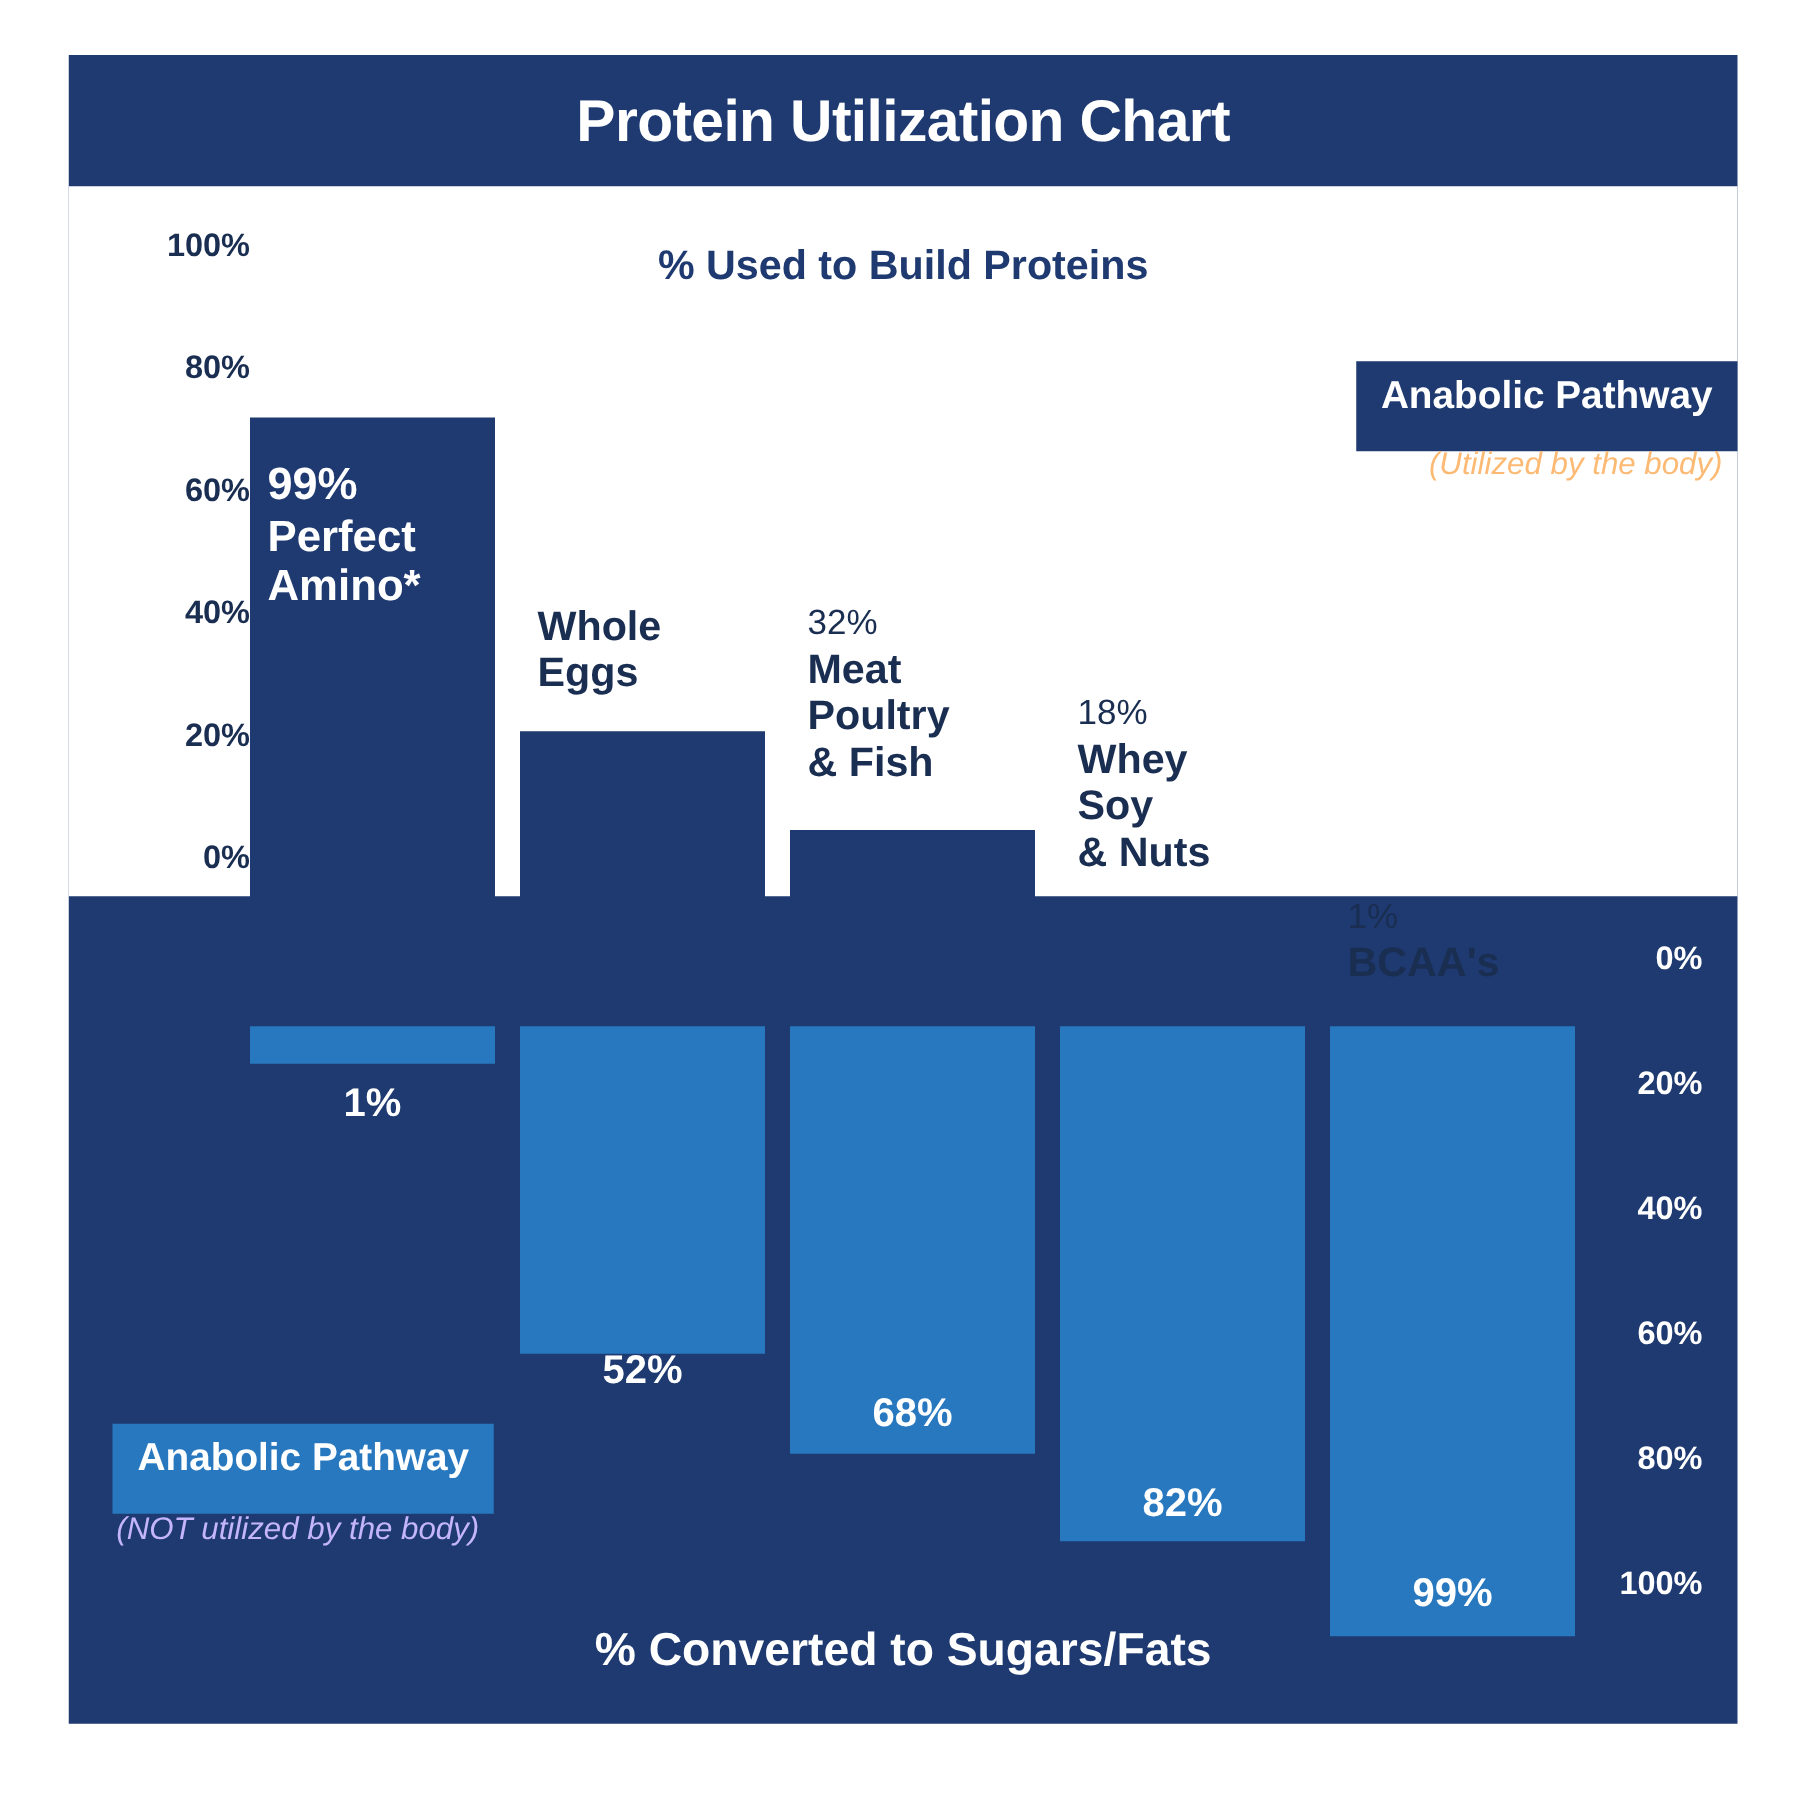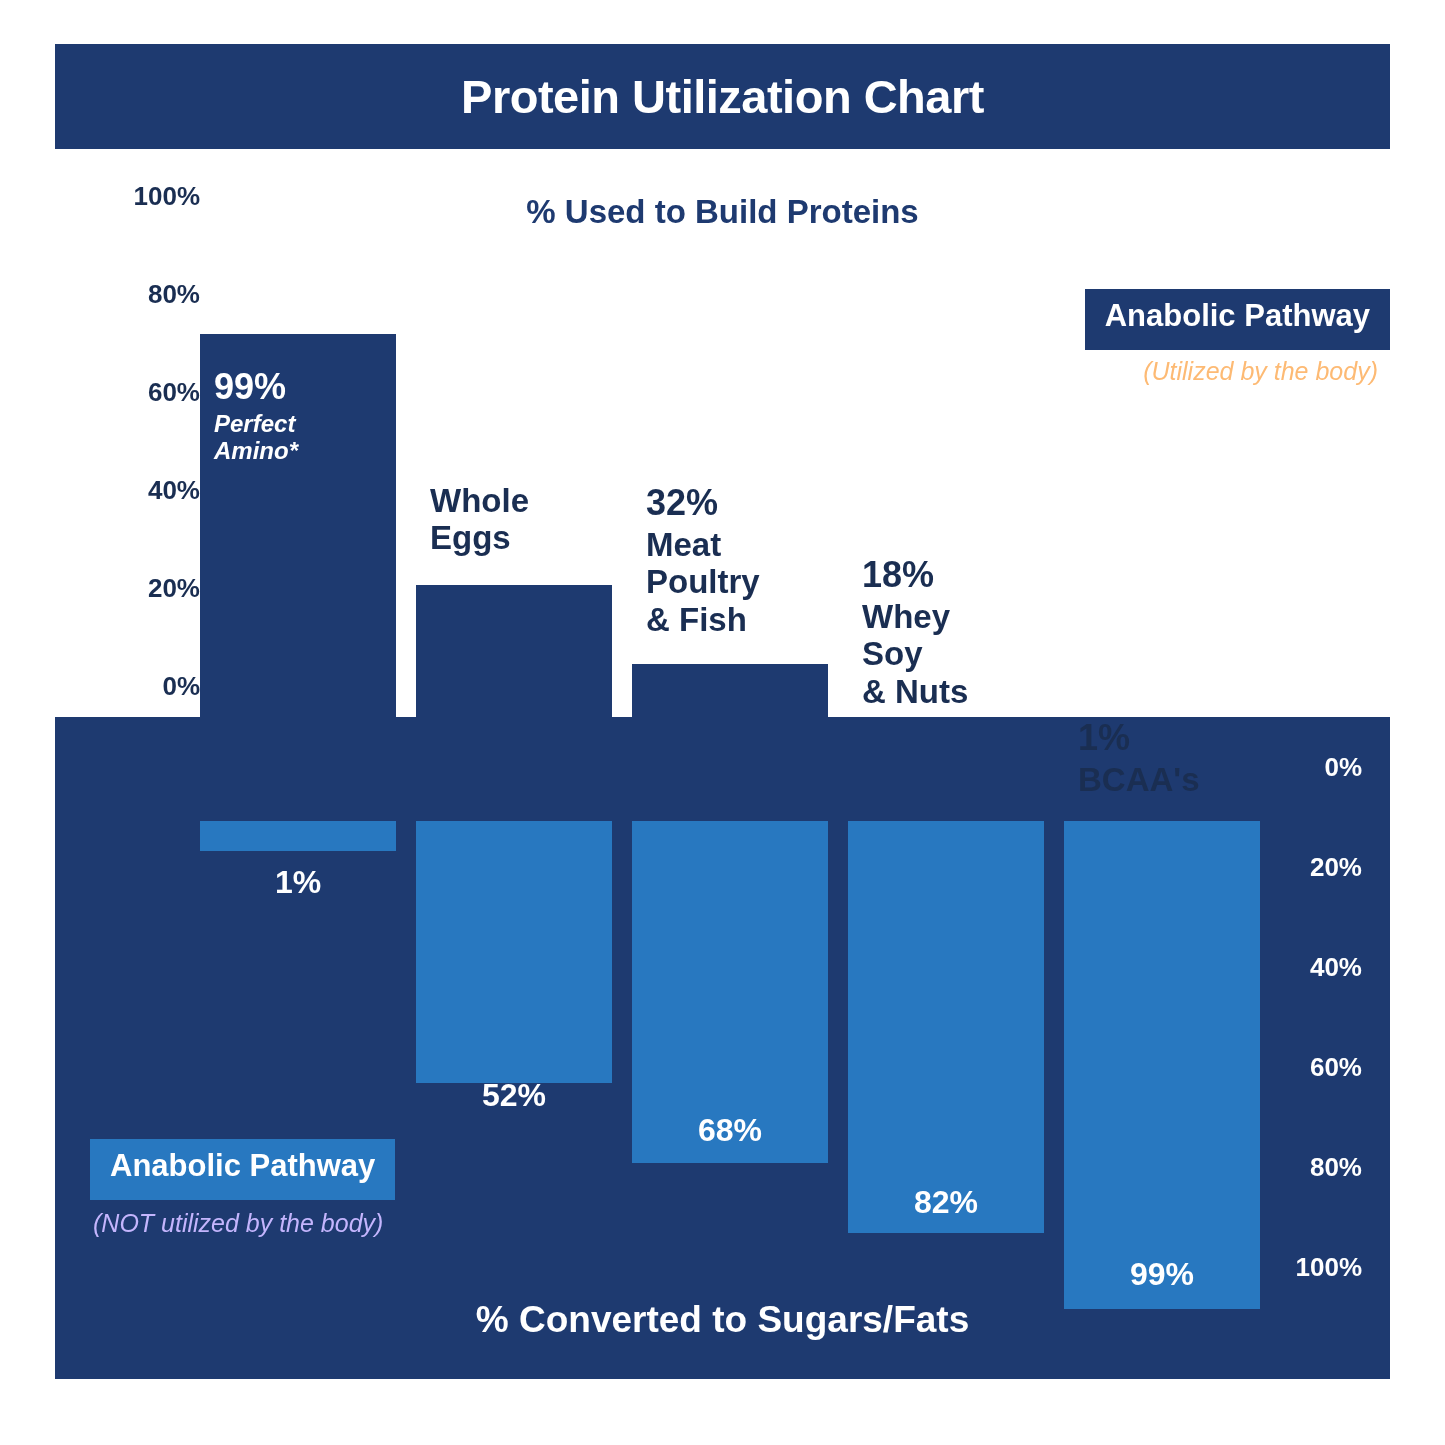--- a/index.html
+++ b/index.html
@@ -126,41 +126,41 @@
   .lbl-up {
     position: absolute;
     left: 14px;
     color: #ffffff;
     font-size: 30px;
     line-height: 1.13;
     font-weight: bold;
     white-space: nowrap;
   }
   .lbl-up .pct { font-size: 36px; font-weight: bold; display: block; margin-bottom: 2px; }
-  .lbl-up .nm { font-size: 24px; font-weight: 600; display: block; font-style: italic; }
+  .lbl-up .nm { font-size: 35px; font-weight: 600; display: block; }
   .lbl-outside {
     position: absolute;
     left: 14px;
     color: #1a2e52;
     white-space: nowrap;
   }
-  .lbl-outside .pct { font-size: 36px; font-weight: bold; display: block; margin-bottom: 2px; }
+  .lbl-outside .pct { font-size: 28px; font-weight: normal; display: block; margin-bottom: 2px; }
   .lbl-outside .nm { font-size: 33px; font-weight: 600; display: block; line-height: 1.13; }
   .bot-val {
     position: absolute;
     width: 100%;
     text-align: center;
     color: #ffffff;
     font-size: 32px;
     font-weight: bold;
   }
   
   .legend {
     position: absolute;
-    padding: 9px 20px 16px 20px;
+    padding: 9px 20px 27px 20px;
     color: #ffffff;
     font-size: 31px;
     font-weight: bold;
     white-space: nowrap;
   }
   .legend.anabolic { background: #1e3a70; right: 0px; top: 245px; }
   .legend.catabolic { background: #2878c0; left: 35px; top: 1095px; }
   .legend-sub {
     position: absolute;
     font-size: 25px;

